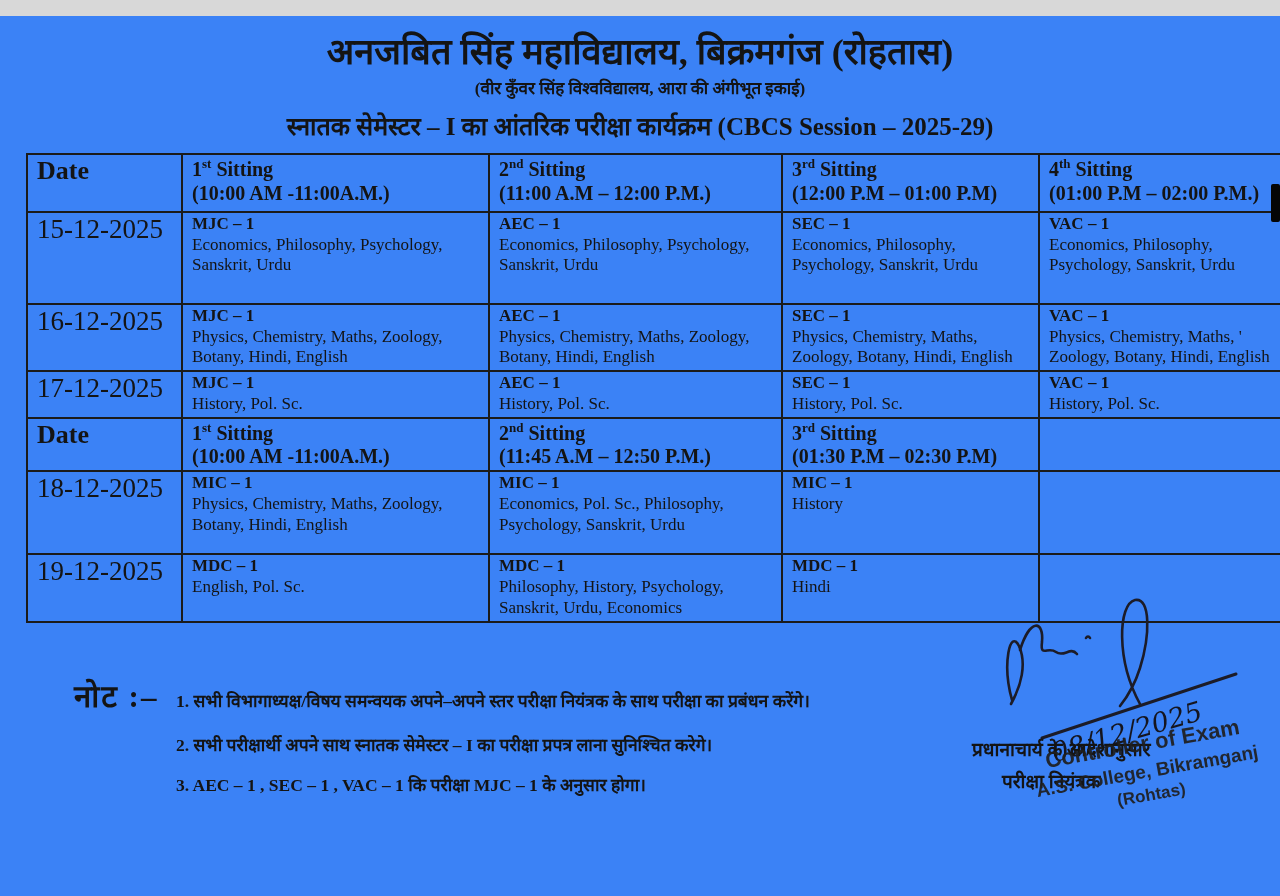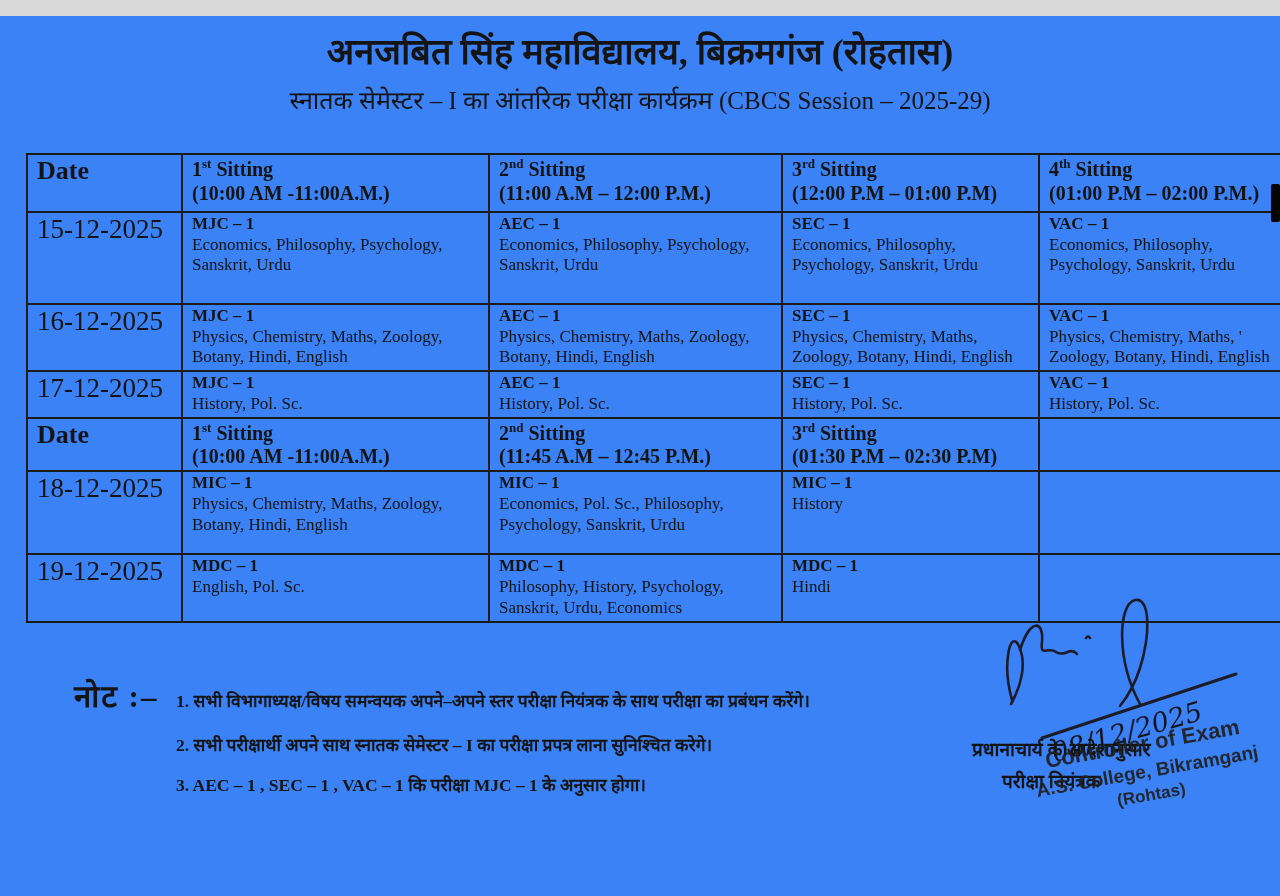--- a/index.html
+++ b/index.html
@@ -6,21 +6,21 @@
   html,body { background:#d8d8d8; }
   .page {
     position:relative; width:1280px; height:896px; margin:16px auto;
     background:#3b82f6; color:#141414; overflow:hidden;
     font-family:"Liberation Serif","DejaVu Serif",serif;
   }
   
   .doc-header { position:absolute; top:16px; left:0; width:100%; text-align:center; }
   .title   { font-size:36px; font-weight:bold; line-height:1.15; }
   .subtitle{ font-size:17px; font-weight:bold; margin-top:3px; }
-  .schedule{ font-size:25px; font-weight:normal; margin-top:9px; }
+  .schedule{ font-size:25px; font-weight:bold; margin-top:9px; }
   
   table.exam {
     position:absolute; left:26px; top:137px; width:1260px;
     border-collapse:collapse; table-layout:fixed;
   }
   table.exam th, table.exam td {
     border:2.5px solid #1b1b1b; padding:1px 6px 2px 9px;
     vertical-align:top; text-align:left; overflow:hidden;
   }
   td.date-cell, th.date-head {
@@ -80,20 +80,21 @@
     background:#050505; border-radius:2px;
   }
 </style>
 </head>
 <body>
 
 <div class="page">
 
   <div class="doc-header">
     <div class="title">अनजबित सिंह महाविद्यालय, बिक्रमगंज (रोहतास)</div>
+    <div class="subtitle">(वीर कुँवर सिंह विश्वविद्यालय, आरा की अंगीभूत इकाई)</div>
     <div class="schedule">स्नातक सेमेस्टर – I का आंतरिक परीक्षा कार्यक्रम (CBCS Session – 2025-29)</div>
   </div>
 
   <table class="exam">
     <colgroup>
       <col style="width:155px">
         <col style="width:307px">
         <col style="width:293px">
         <col style="width:257px">
         <col style="width:248px">
@@ -181,21 +182,21 @@
     </tr>
 
     <tr class="h2">
       <th class="date-head">Date</th>
       <th class="sitting-th">
         <div class="sit-name"><span>1</span><sup>st</sup> <span>Sitting</span></div>
         <div class="sit-time">(10:00 AM -11:00A.M.)</div>
       </th>
       <th class="sitting-th">
         <div class="sit-name"><span>2</span><sup>nd</sup> <span>Sitting</span></div>
-        <div class="sit-time">(11:45 A.M – 12:45 P.M.)</div>
+        <div class="sit-time">(11:45 A.M – 12:50 P.M.)</div>
       </th>
       <th class="sitting-th">
         <div class="sit-name"><span>3</span><sup>rd</sup> <span>Sitting</span></div>
         <div class="sit-time">(01:30 P.M – 02:30 P.M)</div>
       </th>
       <th class="sitting-th"></th>
     </tr>
 
     <tr class="r18">
       <td class="date-cell">18-12-2025</td>

